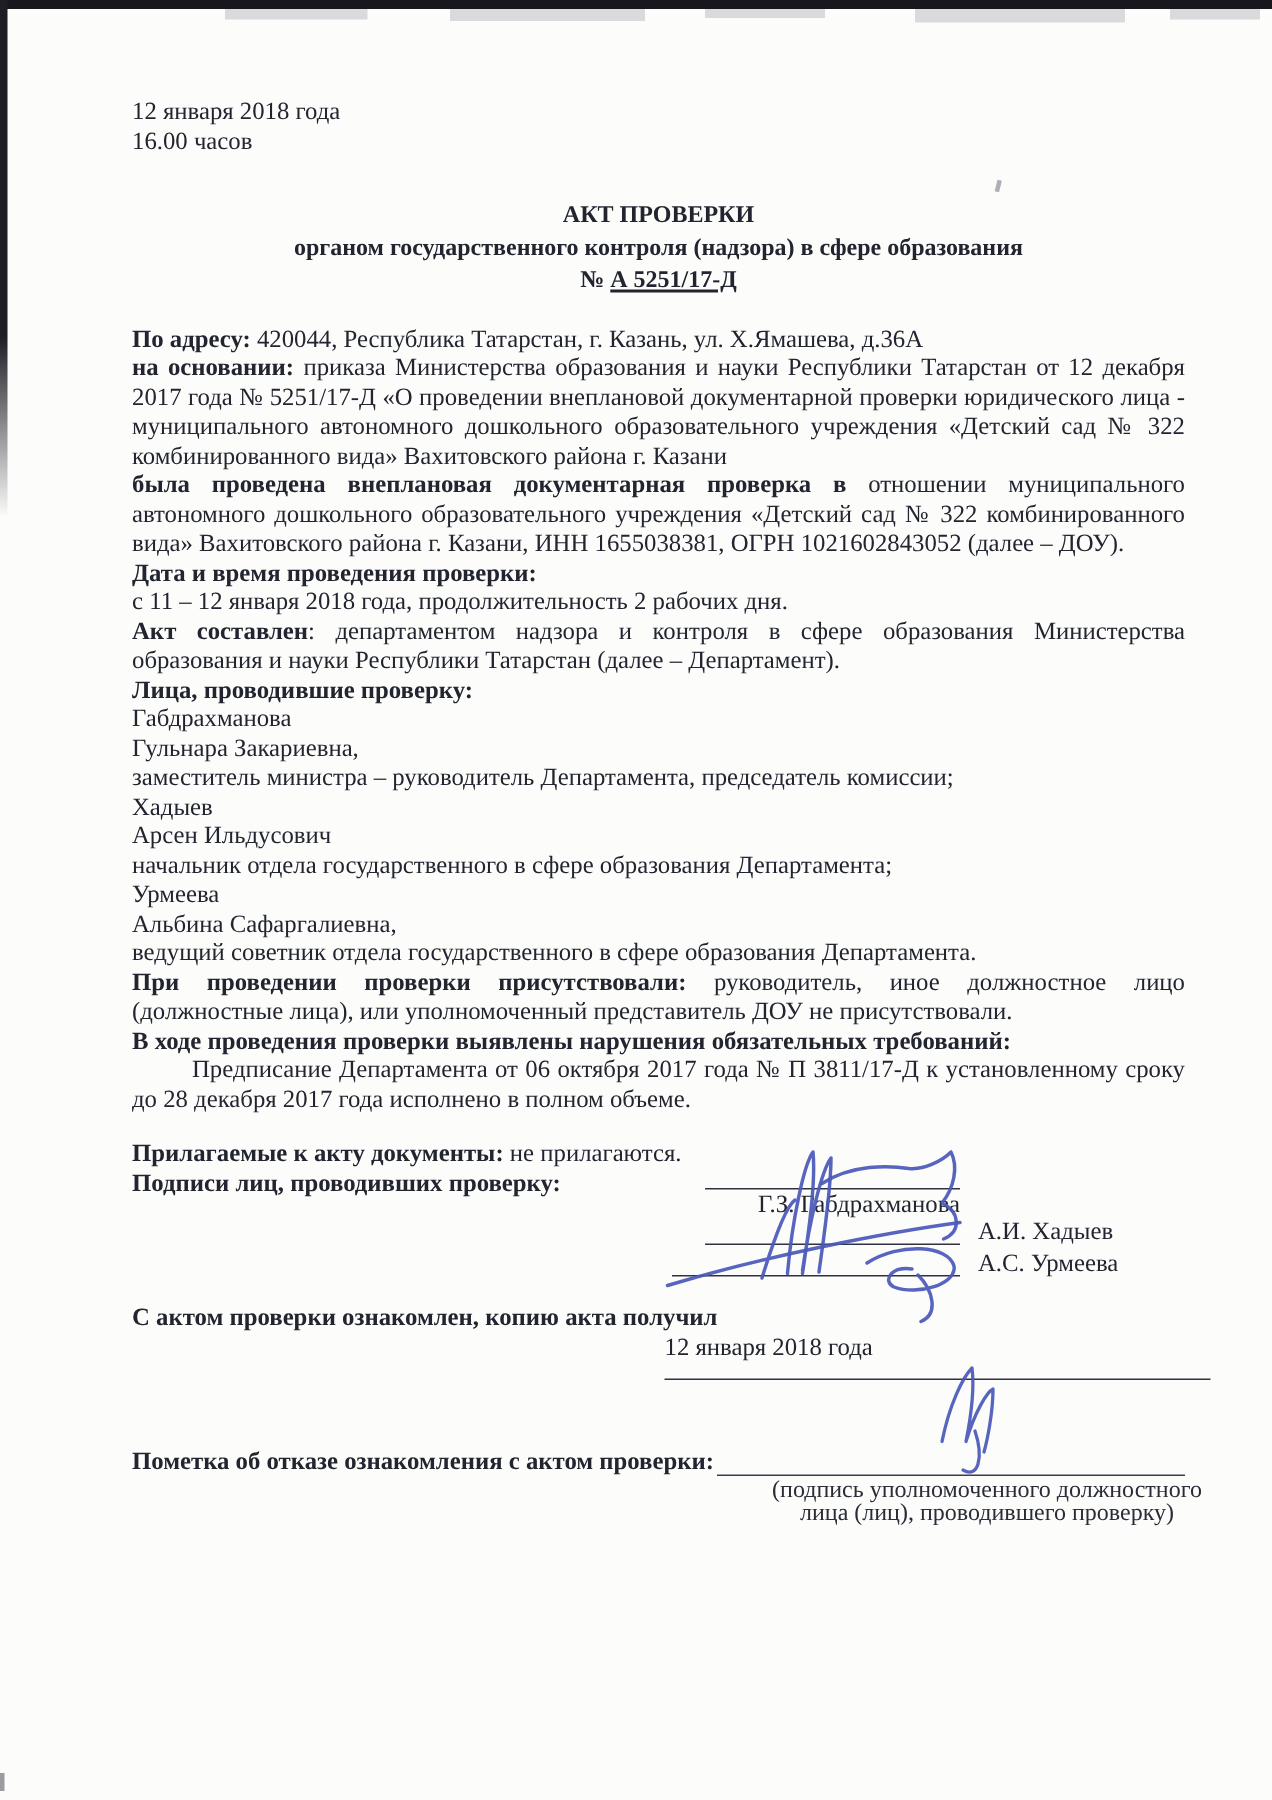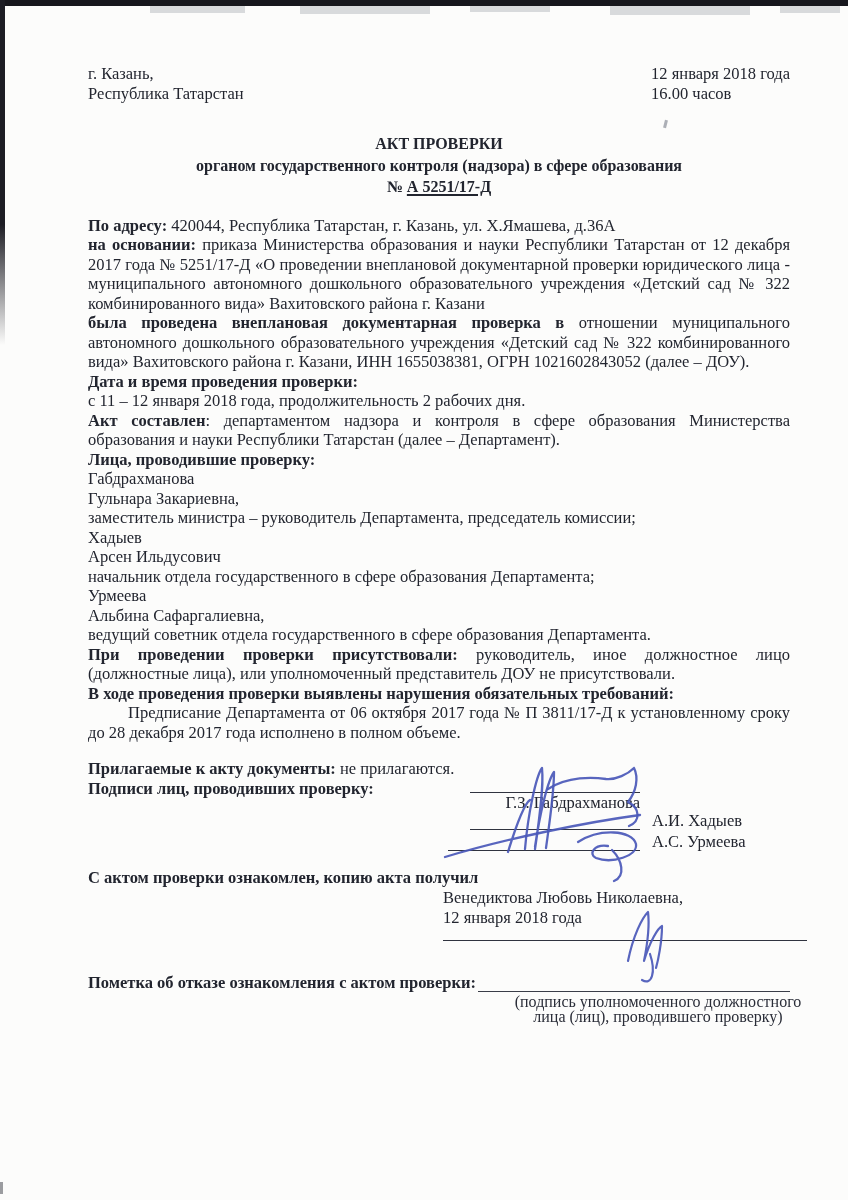--- a/index.html
+++ b/index.html
@@ -33,21 +33,21 @@
   .sig-row .line{border-bottom:1.6px solid #30333f;height:17px;}
   .sig-row .name{padding-left:12px;white-space:nowrap;}
   .sig-ink{position:absolute;left:300px;top:-34px;pointer-events:none;}
   .sig-ink path{fill:none;stroke:var(--signature-ink,#4a58b8);stroke-width:2.3;stroke-linecap:round;stroke-linejoin:round;opacity:.92;}
 
   .ack-block{position:relative;margin-left:355px;width:372px;line-height:20.5px;}
   .ack-line{border-bottom:1.6px solid #30333f;width:364px;height:6px;margin-top:5px;}
   .ack-ink{position:absolute;left:175px;top:18px;pointer-events:none;}
   .ack-ink path{fill:none;stroke:var(--signature-ink,#4a58b8);stroke-width:2.2;stroke-linecap:round;stroke-linejoin:round;opacity:.92;}
 
-  .refusal-row{display:flex;align-items:flex-end;margin-top:32px;}
+  .refusal-row{display:flex;align-items:flex-end;margin-top:44px;}
   .refusal-label{font-weight:bold;white-space:nowrap;}
   .refusal-line{flex:1;border-bottom:1.5px solid #3a3d48;height:15px;margin-left:2px;}
   .refusal-caption{width:300px;margin-left:420px;text-align:center;font-size:16px;line-height:15px;margin-top:2px;color:#2a2d38;}
 </style>
 </head>
 <body>
 
 <div class="page">
 
   <div class="scan-top-bar"></div>
@@ -56,24 +56,20 @@
   <div class="scan-patch" style="left:470px;top:6px;width:80px;height:6px;"></div>
   <div class="scan-patch" style="left:610px;top:6px;width:140px;height:9px;"></div>
   <div class="scan-patch" style="left:780px;top:6px;width:60px;height:7px;"></div>
   <div class="scan-left-bar"></div>
   <div class="scan-speck"></div>
   <div class="scan-bottom-speck"></div>
 
   <div class="content">
 
     <div class="header-row">
-      <div>
-        <span>г. Казань,</span><br>
-        <span>Республика Татарстан</span>
-      </div>
       <div>
         <span>12 января 2018 года</span><br>
         <span>16.00 часов</span>
       </div>
     </div>
 
     <div class="title-block">
       <div>АКТ ПРОВЕРКИ</div>
       <div>органом государственного контроля (надзора) в сфере образования</div>
       <div><span>№ </span><span class="underline">А 5251/17-Д</span></div>
@@ -126,21 +122,20 @@
         <svg class="sig-ink" width="270" height="120" viewBox="0 0 270 120">
           <path d="M137,85 C140,50 148,12 154,4 C156,24 151,58 147,85 M147,83 C152,48 160,16 166,8 C166,30 161,62 158,84"></path>
           <path d="M160,25 C180,12 205,13 218,15 C228,16 240,10 246,4 M246,4 C251,14 248,28 240,38 C252,44 253,57 241,62"></path>
           <path d="M120,88 C128,62 136,40 142,36 M57,93 C120,74 200,58 252,51"></path>
           <path d="M190,78 C212,64 244,66 248,80 C250,92 224,100 208,94 C200,90 206,80 220,82 M224,86 C234,96 238,112 226,117"></path>
         </svg>
       </div>
 
       <p class="para b">С актом проверки ознакомлен, копию акта получил</p>
       <div class="ack-block">
-        <div>Венедиктова Любовь Николаевна,</div>
         <div>12 января 2018 года</div>
         <div class="ack-line"></div>
         <svg class="ack-ink" width="70" height="90" viewBox="0 0 70 90">
           <path d="M10,55 C15,30 24,12 30,6 C32,22 29,40 26,55 C32,35 40,22 44,20 C44,36 40,55 38,62 M32,48 C38,66 34,80 24,74"></path>
         </svg>
       </div>
 
       <div class="refusal-row">
         <span class="refusal-label">Пометка об отказе ознакомления с актом проверки:</span>
         <div class="refusal-line"></div>

